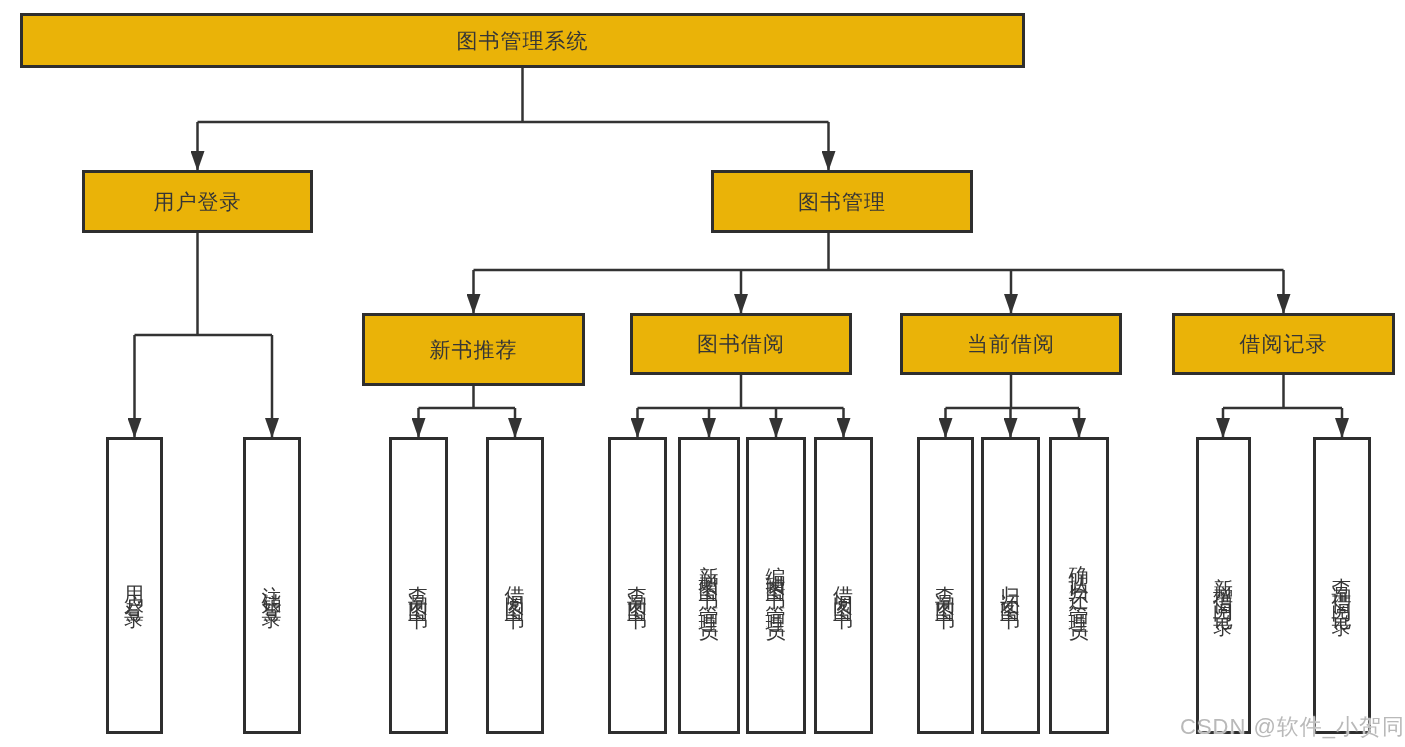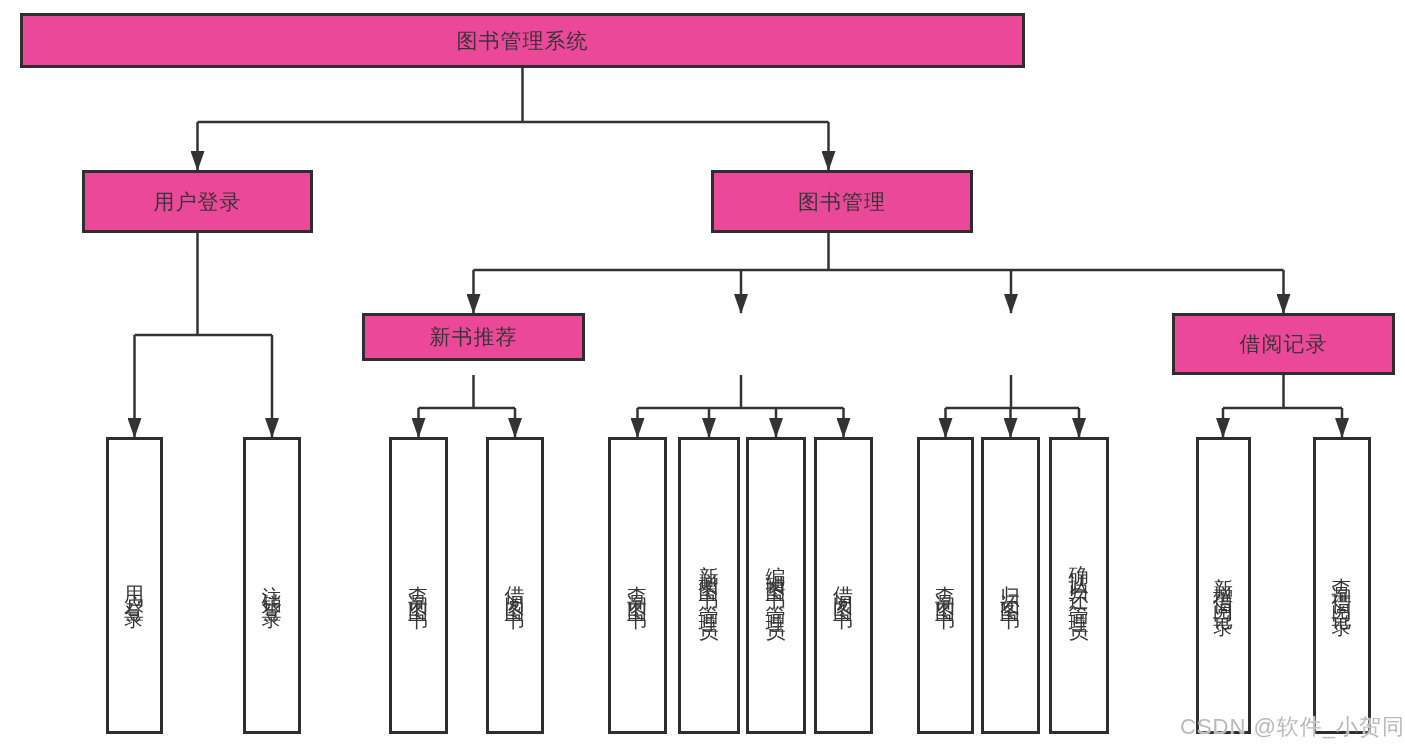--- a/index.html
+++ b/index.html
@@ -8,21 +8,21 @@
     width:1405px;height:747px;
     background:#ffffff;
     font-family:"Liberation Sans","DejaVu Sans",sans-serif;
     overflow:hidden;
   }
   #wires{position:absolute;left:0;top:0;width:1405px;height:747px;}
   .hbox{
     position:absolute;
     box-sizing:border-box;
     border:3px solid #2e2e2e;
-    background:#ec4899;
+    background:#eab308;
     display:flex;align-items:center;justify-content:center;
     color:#363636;font-size:21px;letter-spacing:1px;
   }
   .vbox{
     position:absolute;
     box-sizing:border-box;
     border:3px solid #2e2e2e;
     background:#ffffff;
     display:flex;align-items:center;justify-content:center;
     color:#363636;font-size:20px;
@@ -104,22 +104,28 @@
     <span class="label">图书管理系统</span>
   </div>
 
   <div class="hbox" style="left:82px;top:170px;width:231px;height:63px;">
     <span class="label">用户登录</span>
   </div>
   <div class="hbox" style="left:711px;top:170px;width:262px;height:63px;">
     <span class="label">图书管理</span>
   </div>
 
-  <div class="hbox" style="left:362px;top:313px;width:223px;height:48px;">
+  <div class="hbox" style="left:362px;top:313px;width:223px;height:73px;">
     <span class="label">新书推荐</span>
+  </div>
+  <div class="hbox" style="left:630px;top:313px;width:222px;height:62px;">
+    <span class="label">图书借阅</span>
+  </div>
+  <div class="hbox" style="left:900px;top:313px;width:222px;height:62px;">
+    <span class="label">当前借阅</span>
   </div>
   <div class="hbox" style="left:1172px;top:313px;width:223px;height:62px;">
     <span class="label">借阅记录</span>
   </div>
 
   <div class="vbox" style="left:106px;top:437px;width:57px;height:297px;">
     <span class="label">用户登录</span>
   </div>
   <div class="vbox" style="left:243px;top:437px;width:58px;height:297px;">
     <span class="label">注销登录</span>

